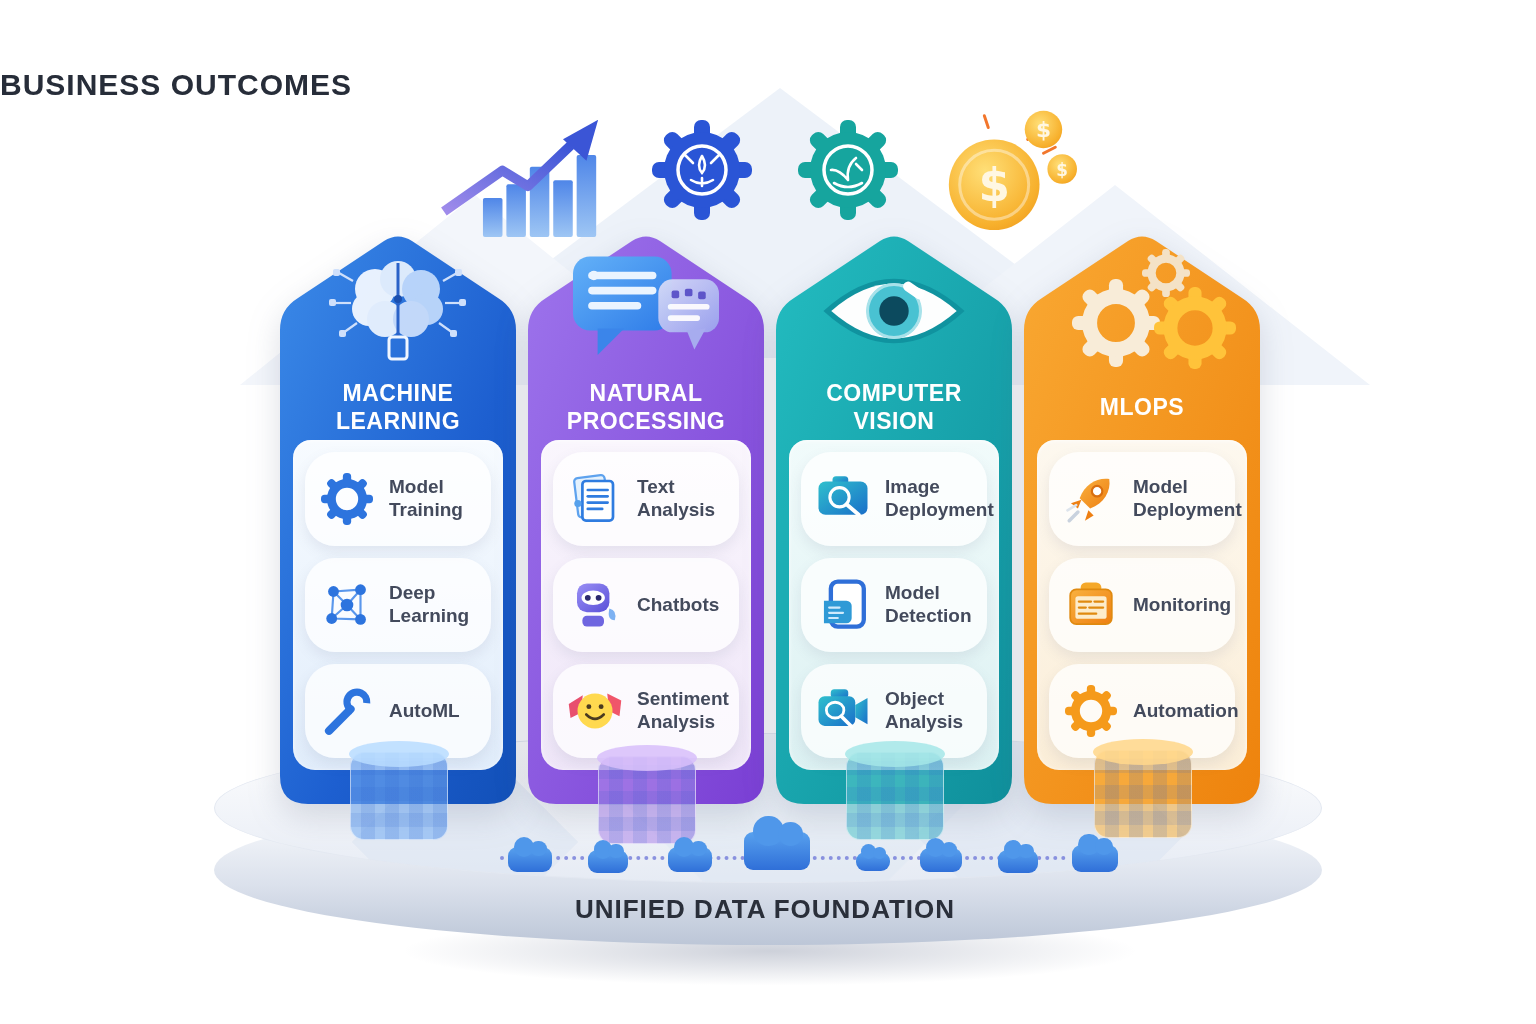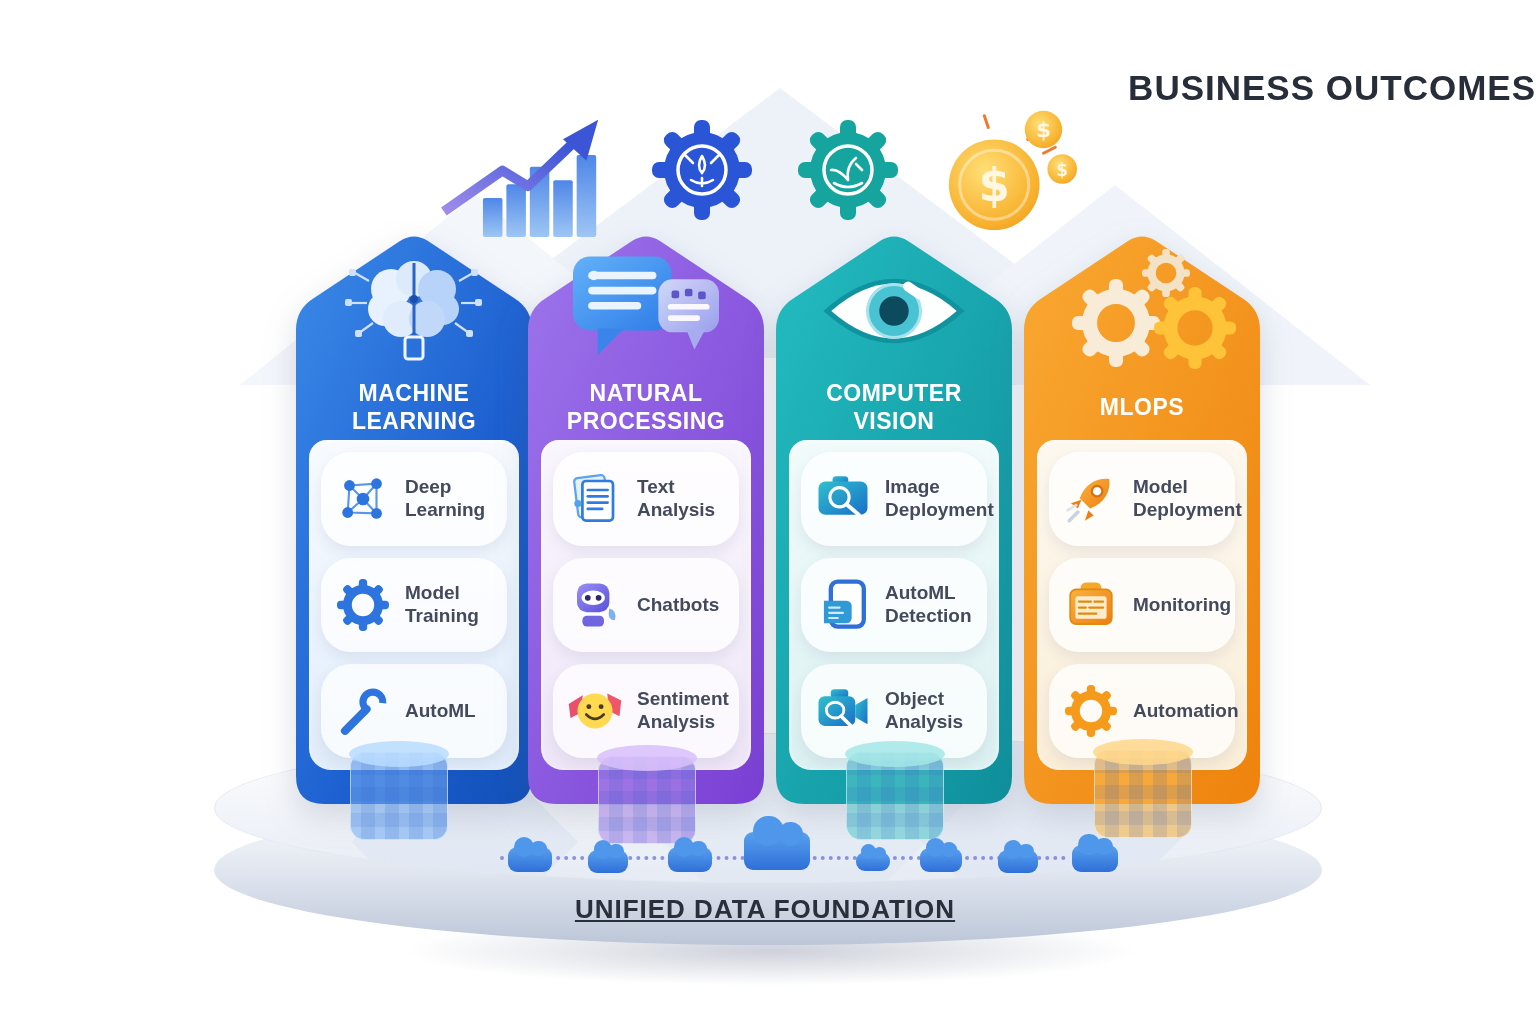--- a/index.html
+++ b/index.html
@@ -4,22 +4,22 @@
 <style>
   html,body{margin:0;padding:0;background:#ffffff;}
   .stage{position:relative;width:1536px;height:1024px;overflow:hidden;background:#ffffff;
          font-family:"Liberation Sans","DejaVu Sans",sans-serif;}
   
   .mtn{position:absolute;clip-path:polygon(50% 0,100% 100%,0 100%);z-index:1;}
   .mtn.m1{left:420px;top:88px;width:720px;height:270px;background:#edf2f9;}
   .mtn.m2{left:240px;top:195px;width:470px;height:190px;background:#f3f6fb;}
   .mtn.m3{left:860px;top:185px;width:510px;height:200px;background:#f0f4fa;}
   
-  .main-title{position:absolute;left:0;right:0;top:68px;text-align:right;z-index:2;
-    font-size:35px;font-weight:800;letter-spacing:1px;color:#272d39;}
+  .main-title{position:absolute;left:0;right:0;top:68px;text-align:left;z-index:2;
+    font-size:30px;font-weight:800;letter-spacing:1px;color:#272d39;}
   .outcome-icons{position:absolute;left:0;top:96px;width:1536px;height:150px;z-index:2;}
   .oc{position:absolute;}
   
   .pillar{position:absolute;top:232px;width:236px;height:572px;z-index:10;}
   .pillar-bg{position:absolute;left:0;top:0;filter:drop-shadow(0 12px 16px rgba(80,90,120,.20));}
   .p-icon{position:absolute;left:0;top:10px;width:236px;height:138px;display:flex;align-items:center;justify-content:center;}
   .p-title{position:absolute;top:144px;height:62px;left:8px;right:8px;display:flex;align-items:center;justify-content:center;
     text-align:center;color:#ffffff;font-size:23px;font-weight:700;line-height:1.22;letter-spacing:.5px;}
   .p-panel{position:absolute;left:13px;right:13px;top:208px;height:330px;border-radius:18px 18px 22px 22px;
     padding:12px;box-sizing:border-box;box-shadow:inset 0 1px 4px rgba(255,255,255,.8);}
@@ -36,21 +36,21 @@
   .mlops-gears svg{position:absolute;}
   
   .platform-shadow{position:absolute;left:260px;top:903px;width:1020px;height:96px;z-index:3;
     background:radial-gradient(ellipse closest-side,rgba(90,102,132,.30),rgba(90,102,132,0) 72%);}
   .platform-rim{position:absolute;left:214px;top:795px;width:1108px;height:150px;border-radius:50%;z-index:4;
     background:linear-gradient(180deg,#f0f3f8 25%,#dbe1ec 60%,#bcc6d7 100%);}
   .platform-top{position:absolute;left:214px;top:733px;width:1108px;height:150px;border-radius:50%;z-index:5;
     background:linear-gradient(180deg,#ffffff,#e6ebf4);overflow:hidden;border:1px solid #e3e8f1;box-sizing:border-box;}
   .pt-diamond{position:absolute;background:#d9e4f2;transform:rotate(45deg);}
   .foundation-label{position:absolute;left:0;right:6px;top:894px;text-align:center;z-index:14;
-    font-size:26px;font-weight:700;letter-spacing:1px;color:#2a2f3a;text-decoration:underline;}
+    font-size:26px;font-weight:700;letter-spacing:1px;color:#2a2f3a;}
   
   .data-line{position:absolute;left:500px;top:856px;width:566px;border-top:4px dotted #6b74d8;opacity:.75;z-index:12;}
   .cloud{position:absolute;z-index:13;background:linear-gradient(180deg,#58a1ee,#2f6fd8);border-radius:9px;}
   .cloud::before{content:"";position:absolute;left:14%;top:-42%;width:46%;height:80%;background:#4f97ea;border-radius:50%;}
   .cloud::after{content:"";position:absolute;right:11%;top:-26%;width:38%;height:62%;background:#4f97ea;border-radius:50%;}
   
   .db{position:absolute;width:96px;height:86px;border-radius:14px;z-index:11;border:1px solid rgba(255,255,255,.55);
     background-image:repeating-linear-gradient(90deg,transparent 0 10px,rgba(40,90,200,.14) 10px 24px),
                      repeating-linear-gradient(0deg,transparent 0 12px,rgba(40,90,200,.12) 12px 26px);}
   .db::before{content:"";position:absolute;left:-2px;right:-2px;top:-12px;height:26px;border-radius:50%;}
@@ -206,21 +206,21 @@
   </div>
 
   <div class="platform-shadow"></div>
   <div class="platform-rim"></div>
   <div class="platform-top">
     <div class="pt-diamond" style="left:170px;top:28px;width:160px;height:160px;opacity:.5"></div>
     <div class="pt-diamond" style="left:460px;top:-50px;width:240px;height:240px;opacity:.35"></div>
     <div class="pt-diamond" style="left:740px;top:6px;width:190px;height:190px;opacity:.5"></div>
   </div>
 
-  <div class="pillar" style="left:296px">
+  <div class="pillar" style="left:280px">
     <svg class="pillar-bg" width="236" height="572" viewBox="0 0 236 572">
       <path d="M104 9 L18 66 Q0 77 0 98 L0 544 Q0 572 28 572 L208 572 Q236 572 236 544 L236 98 Q236 77 218 66 L132 9 Q118 0 104 9 Z" fill="url(#pMlG)"></path>
     </svg>
     <div class="p-icon">
       <svg width="150" height="120" viewBox="0 0 150 120">
         <g opacity="0.97">
           <circle cx="52" cy="38" r="20" fill="#eef5ff"></circle>
             <circle cx="75" cy="28" r="18" fill="#e2eefd"></circle>
           <circle cx="98" cy="38" r="19" fill="#bcd7fb"></circle>
             <circle cx="46" cy="58" r="17" fill="#eef5ff"></circle>
@@ -244,44 +244,44 @@
             <rect x="6" y="48" width="7" height="7" rx="2"></rect>
             <rect x="16" y="79" width="7" height="7" rx="2"></rect>
           <rect x="132" y="18" width="7" height="7" rx="2"></rect>
             <rect x="136" y="48" width="7" height="7" rx="2"></rect>
             <rect x="127" y="79" width="7" height="7" rx="2"></rect>
         </g>
       </svg>
     </div>
     <div class="p-title">MACHINE LEARNING</div>
     <div class="p-panel panel-ml">
+      <div class="card">
+        <span class="card-icon">
+          <svg width="52" height="52" viewBox="0 0 100 100" style="color:#2d74de">
+              <use href="#gearRing"></use>
+            </svg>
+        </span>
+        <span class="card-label">Model Training</span>
+      </div>
       <div class="card">
         <span class="card-icon">
           <svg width="54" height="54" viewBox="0 0 60 60">
             <g stroke="#5a97ec" stroke-width="2.4" fill="none">
               <path d="M15 15 L30 30 M45 13 L30 30 M13 45 L30 30 M45 46 L30 30 M15 15 L45 13 M13 45 L45 46 M15 15 L13 45 M45 13 L45 46"></path>
             </g>
             <g fill="#2d74de">
               <circle cx="15" cy="15" r="6"></circle>
                 <circle cx="45" cy="13" r="6"></circle>
                 <circle cx="30" cy="30" r="7"></circle>
               <circle cx="13" cy="45" r="6"></circle>
                 <circle cx="45" cy="46" r="6"></circle>
             </g>
           </svg>
         </span>
         <span class="card-label">Deep Learning</span>
-      </div>
-      <div class="card">
-        <span class="card-icon">
-          <svg width="52" height="52" viewBox="0 0 100 100" style="color:#2d74de">
-              <use href="#gearRing"></use>
-            </svg>
-        </span>
-        <span class="card-label">Model Training</span>
       </div>
       <div class="card">
         <span class="card-icon">
           <svg width="54" height="54" viewBox="0 0 60 60">
             <path d="M10 52 L34 28" stroke="#2d74de" stroke-width="9" stroke-linecap="round"></path>
             <circle cx="41" cy="20" r="11" fill="none" stroke="#2d74de" stroke-width="8" stroke-dasharray="48 21" transform="rotate(115 41 20)"></circle>
           </svg>
         </span>
         <span class="card-label">AutoML</span>
       </div>
@@ -390,21 +390,21 @@
           <svg width="52" height="54" viewBox="0 0 60 62">
             <rect x="16" y="4" width="38" height="52" rx="8" fill="#ffffff" stroke="#2f6fd8" stroke-width="5"></rect>
             <path d="M8 26 h26 a6 6 0 0 1 6 6 v14 a6 6 0 0 1 -6 6 h-26 z" fill="#2f9ad6"></path>
             <g stroke="#cfeafc" stroke-width="2.5" stroke-linecap="round">
               <path d="M14 34 H26"></path>
                 <path d="M14 40 H30"></path>
                 <path d="M14 46 H24"></path>
             </g>
           </svg>
         </span>
-        <span class="card-label">AutoML Detection</span>
+        <span class="card-label">Model Detection</span>
       </div>
       <div class="card">
         <span class="card-icon">
           <svg width="56" height="48" viewBox="0 0 64 54">
             <rect x="18" y="2" width="20" height="10" rx="4" fill="url(#camG)"></rect>
             <rect x="4" y="10" width="42" height="34" rx="7" fill="url(#camG)"></rect>
             <polygon points="46,20 60,12 60,42 46,34" fill="url(#camG)"></polygon>
             <ellipse cx="23" cy="26" rx="10" ry="9" fill="none" stroke="#ffffff" stroke-width="3.2"></ellipse>
             <path d="M30 33 L42 45" stroke="#ffffff" stroke-width="4.2" stroke-linecap="round"></path>
           </svg>

